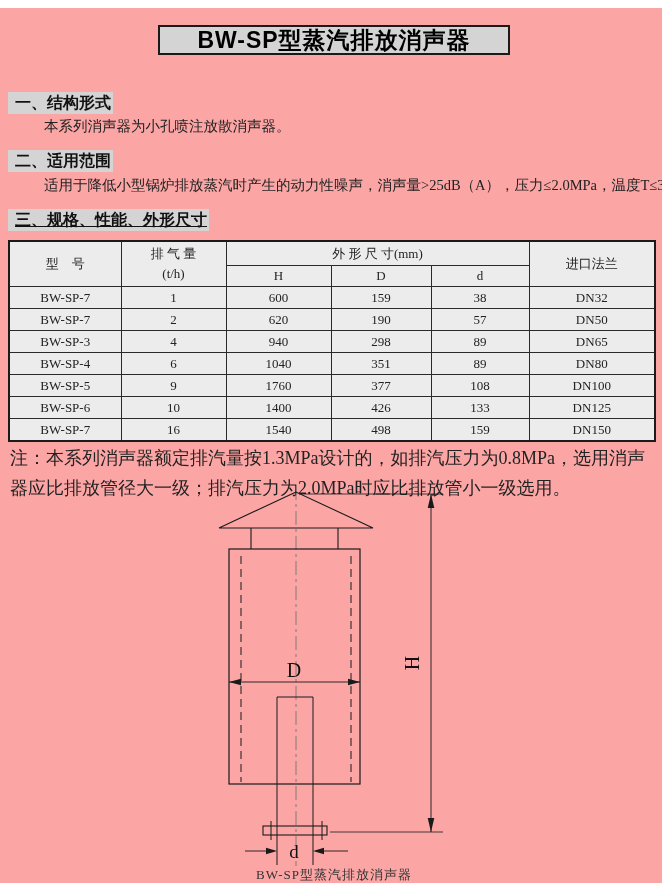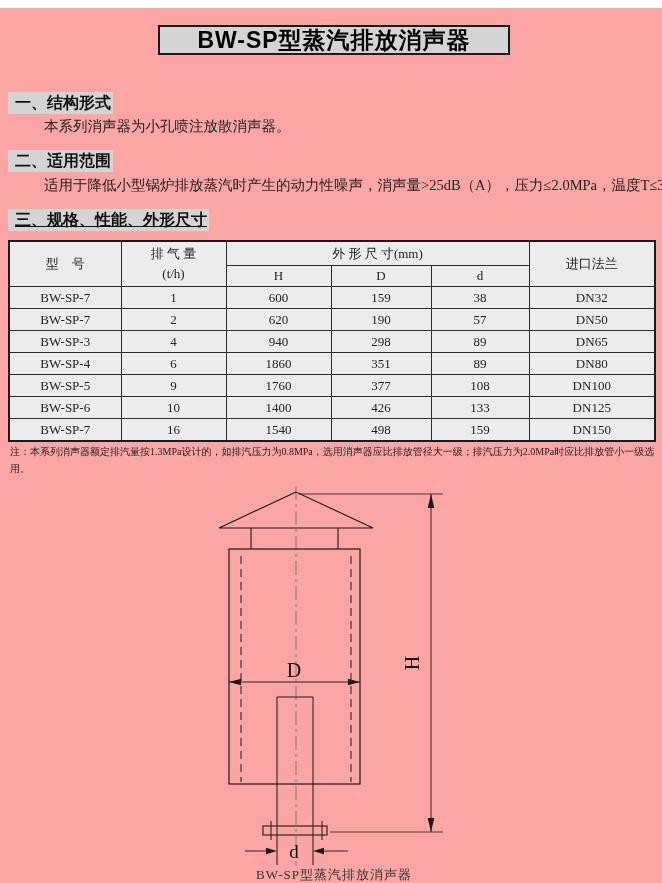--- a/index.html
+++ b/index.html
@@ -34,21 +34,21 @@
     border:1px solid #2a2a2a;background:#ececec;text-align:center;
     font-weight:normal;padding:0;overflow:hidden;
   }
   .spec-table{border:2px solid #1a1a1a;}
   .spec-table .hr1 td,.spec-table .hr1 th{height:23px;}
   .spec-table .hr2 td,.spec-table .hr2 th{height:20px;}
   .spec-table .dr td{height:21px;}
   .exh-cell{line-height:1.55;}
   
   .note{
-    position:absolute;left:10px;top:436px;width:648px;font-size:10px;
+    position:absolute;left:10px;top:436px;width:648px;font-size:18px;
     color:#222;line-height:1.65;
   }
   .note .note-text{display:inline;}
   
   .figure-wrap{position:absolute;left:0;top:470px;width:662px;height:413px;}
   .figure-caption{
     position:absolute;left:0;top:388px;width:668px;text-align:center;
     font-size:13px;color:#333;letter-spacing:1px;
   }
   svg text{font-family:"Liberation Serif","DejaVu Serif",serif;fill:#111;}
@@ -112,21 +112,21 @@
       <td>BW-SP-3</td>
       <td>4</td>
       <td>940</td>
       <td>298</td>
       <td>89</td>
       <td>DN65</td>
     </tr>
     <tr class="dr">
       <td>BW-SP-4</td>
       <td>6</td>
-      <td>1860</td>
+      <td>1040</td>
       <td>351</td>
       <td>89</td>
       <td>DN80</td>
     </tr>
     <tr class="dr">
       <td>BW-SP-5</td>
       <td>9</td>
       <td>1760</td>
       <td>377</td>
       <td>108</td>

